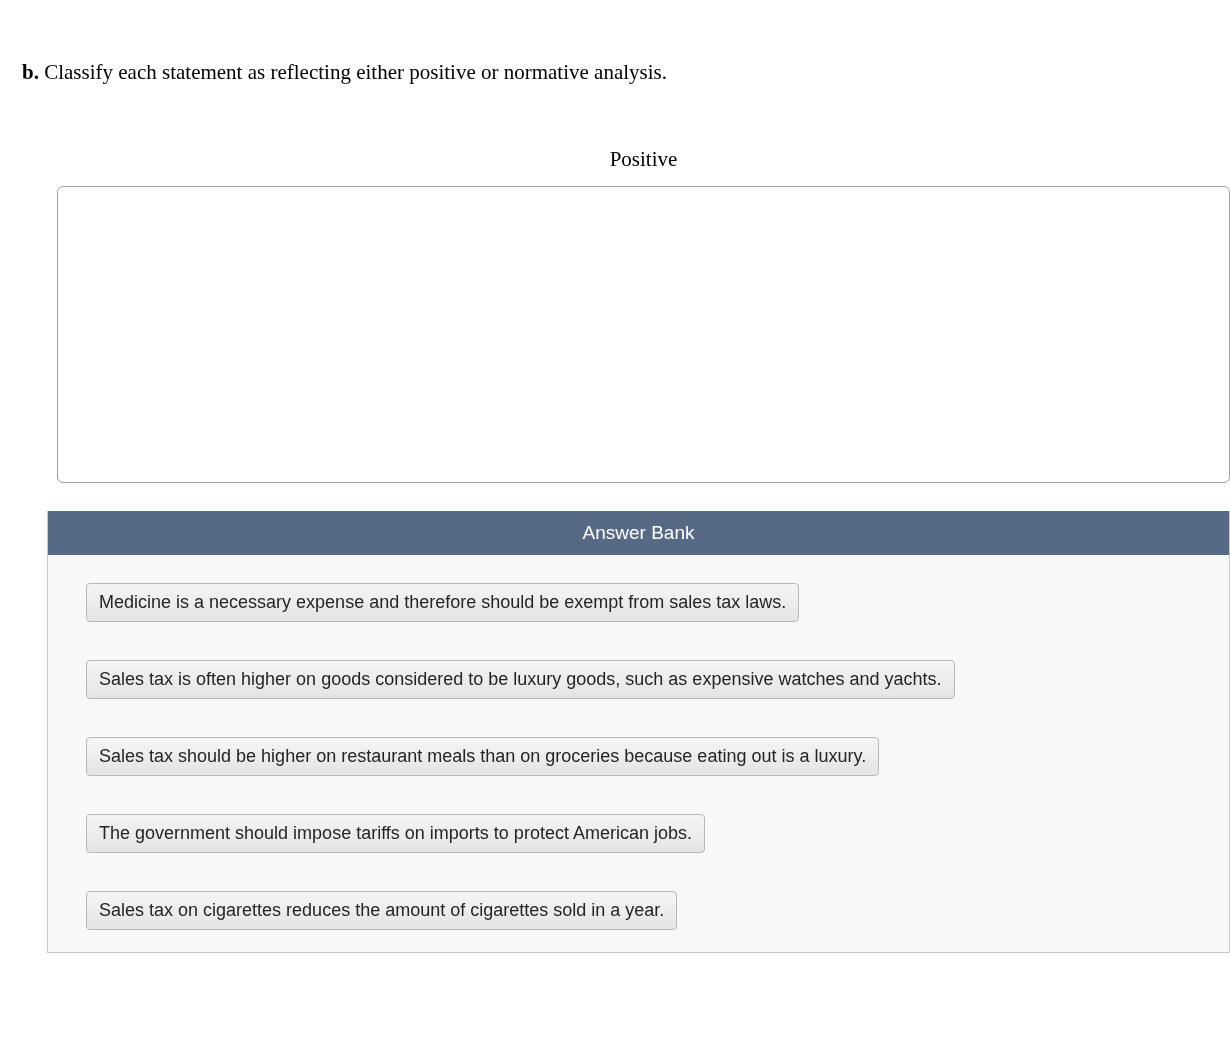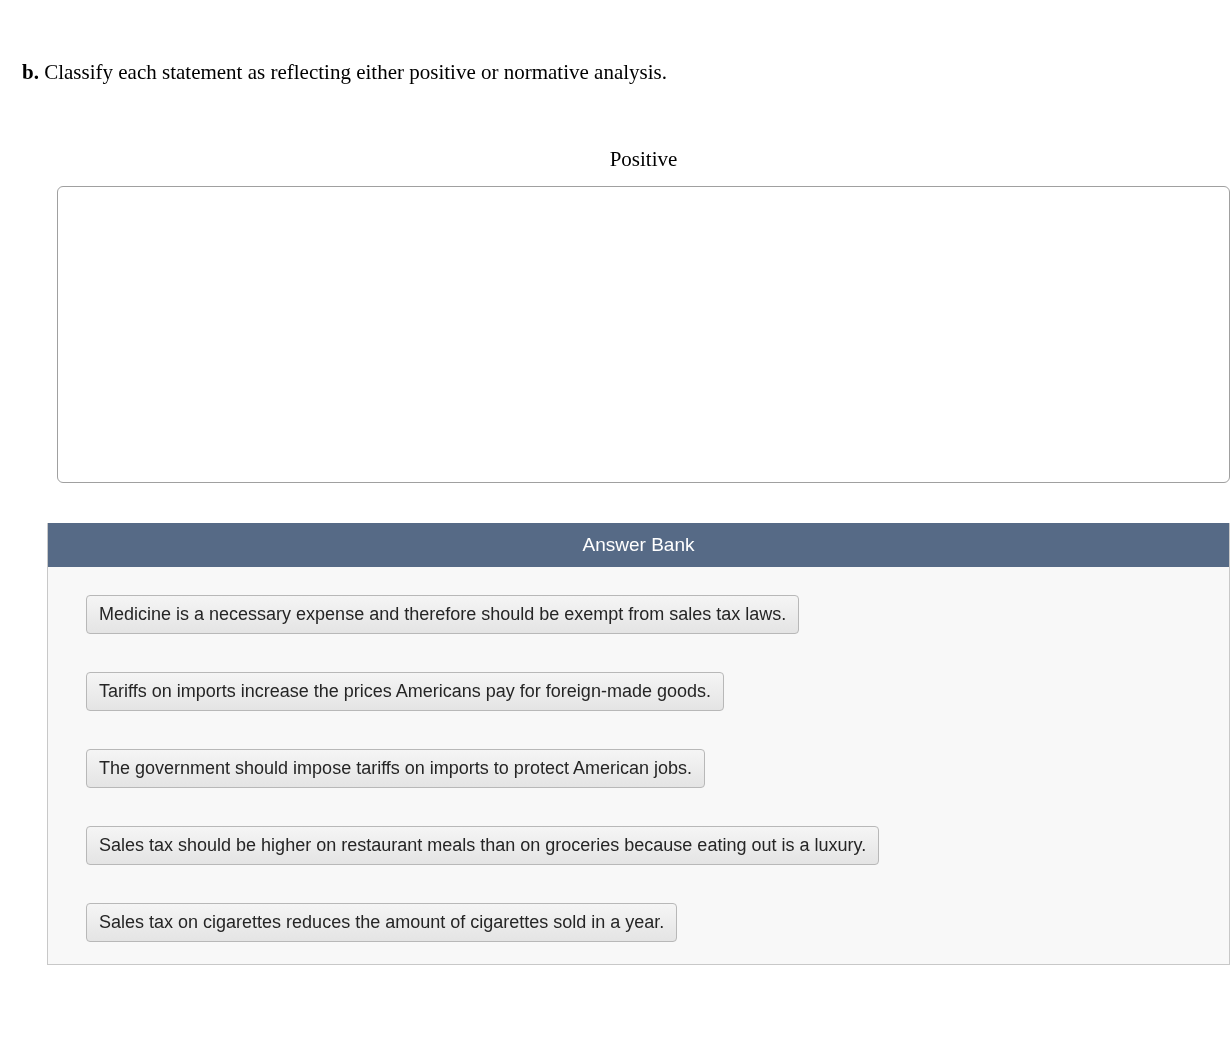--- a/index.html
+++ b/index.html
@@ -19,21 +19,21 @@
       margin-bottom: 62px;
       margin-top: 40px;
     }
     .question-text .part-label {
       font-weight: bold;
     }
     .drop-zones {
       display: flex;
       gap: 36px;
       padding-left: 35px;
-      margin-bottom: 40px;
+      margin-bottom: 28px;
     }
     .drop-zone-container {
       flex: 1;
       display: flex;
       flex-direction: column;
       align-items: center;
     }
     .drop-zone-label {
       font-size: 21px;
       color: #000;
@@ -96,18 +96,18 @@
   <div class="drop-zone-container">
     <div class="drop-zone-label">Positive</div>
     <div class="drop-zone"></div>
   </div>
 </div>
 
 <div class="answer-bank">
   <div class="answer-bank-header">Answer Bank</div>
   <div class="answer-bank-body">
     <div class="answer-row"><div class="answer-item">Medicine is a necessary expense and therefore should be exempt from sales tax laws.</div></div>
-    <div class="answer-row"><div class="answer-item">Tariffs on imports increase the prices Americans pay for foreign-made goods.</div></div>
+    <div class="answer-row"><div class="answer-item">Sales tax is often higher on goods considered to be luxury goods, such as expensive watches and yachts.</div></div>
+    <div class="answer-row"><div class="answer-item">Sales tax should be higher on restaurant meals than on groceries because eating out is a luxury.</div></div>
     <div class="answer-row"><div class="answer-item">The government should impose tariffs on imports to protect American jobs.</div></div>
-    <div class="answer-row"><div class="answer-item">Sales tax should be higher on restaurant meals than on groceries because eating out is a luxury.</div></div>
     <div class="answer-row"><div class="answer-item">Sales tax on cigarettes reduces the amount of cigarettes sold in a year.</div></div>
   </div>
 </div>
 
 </body></html>

